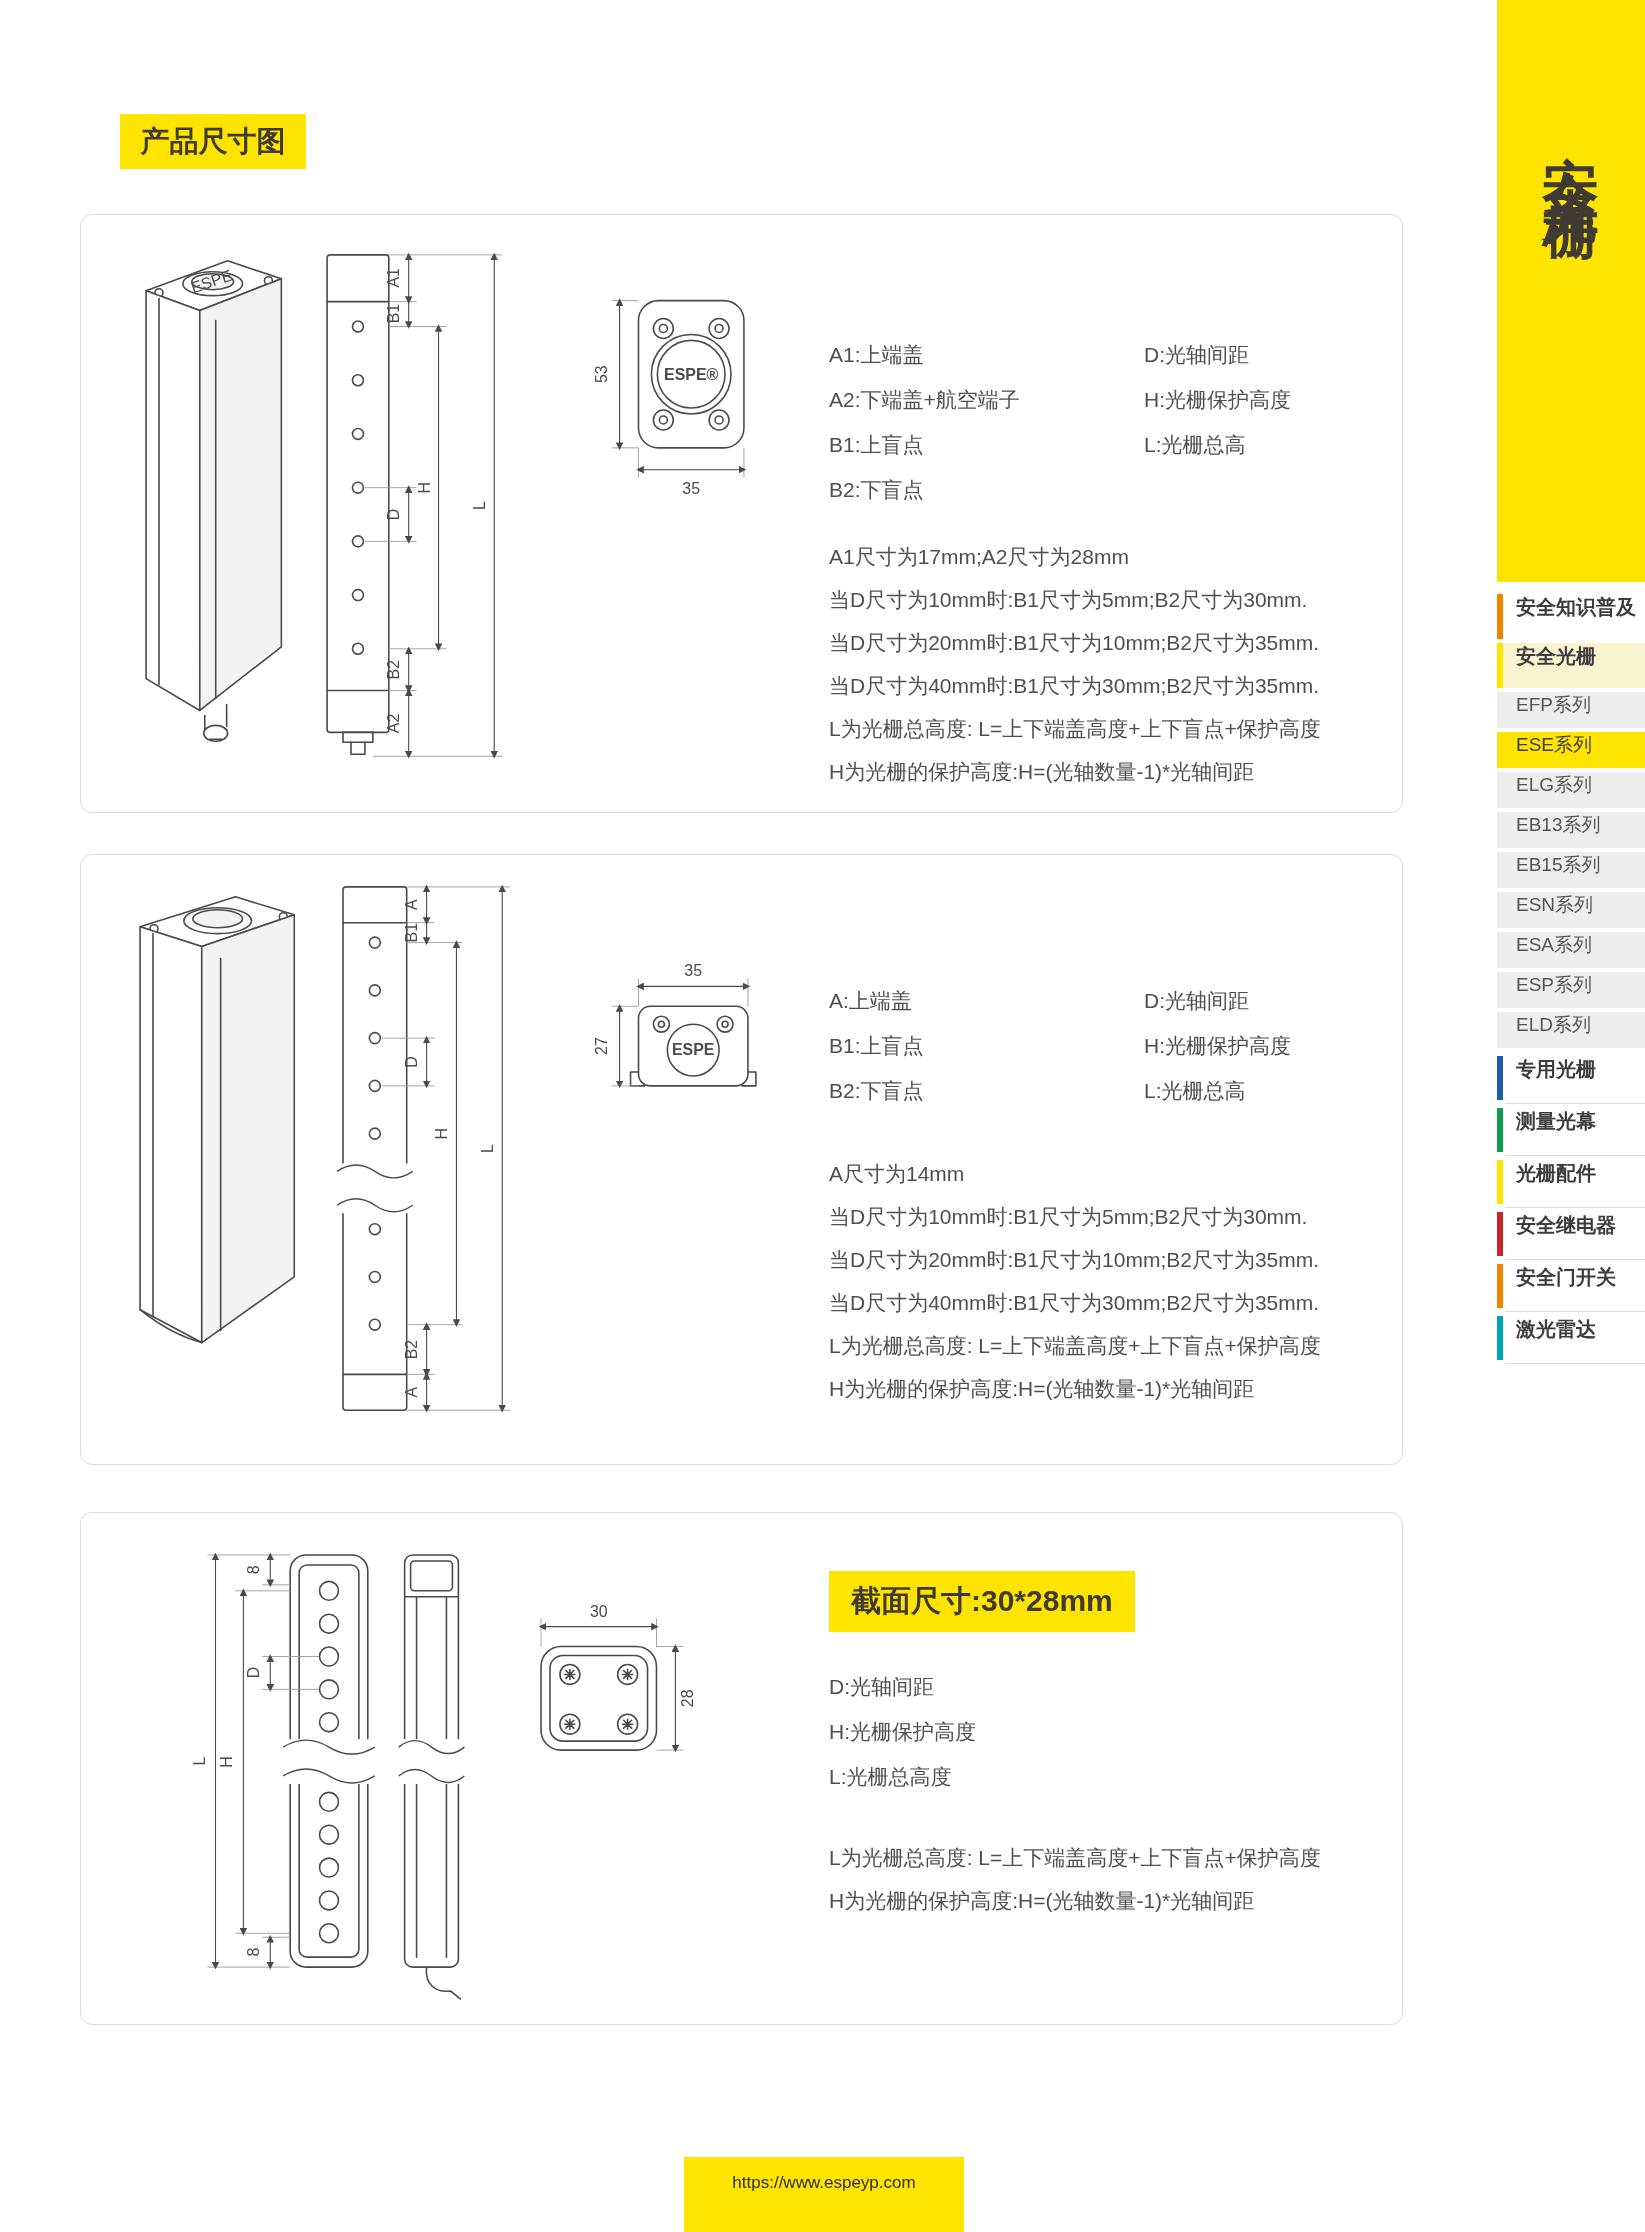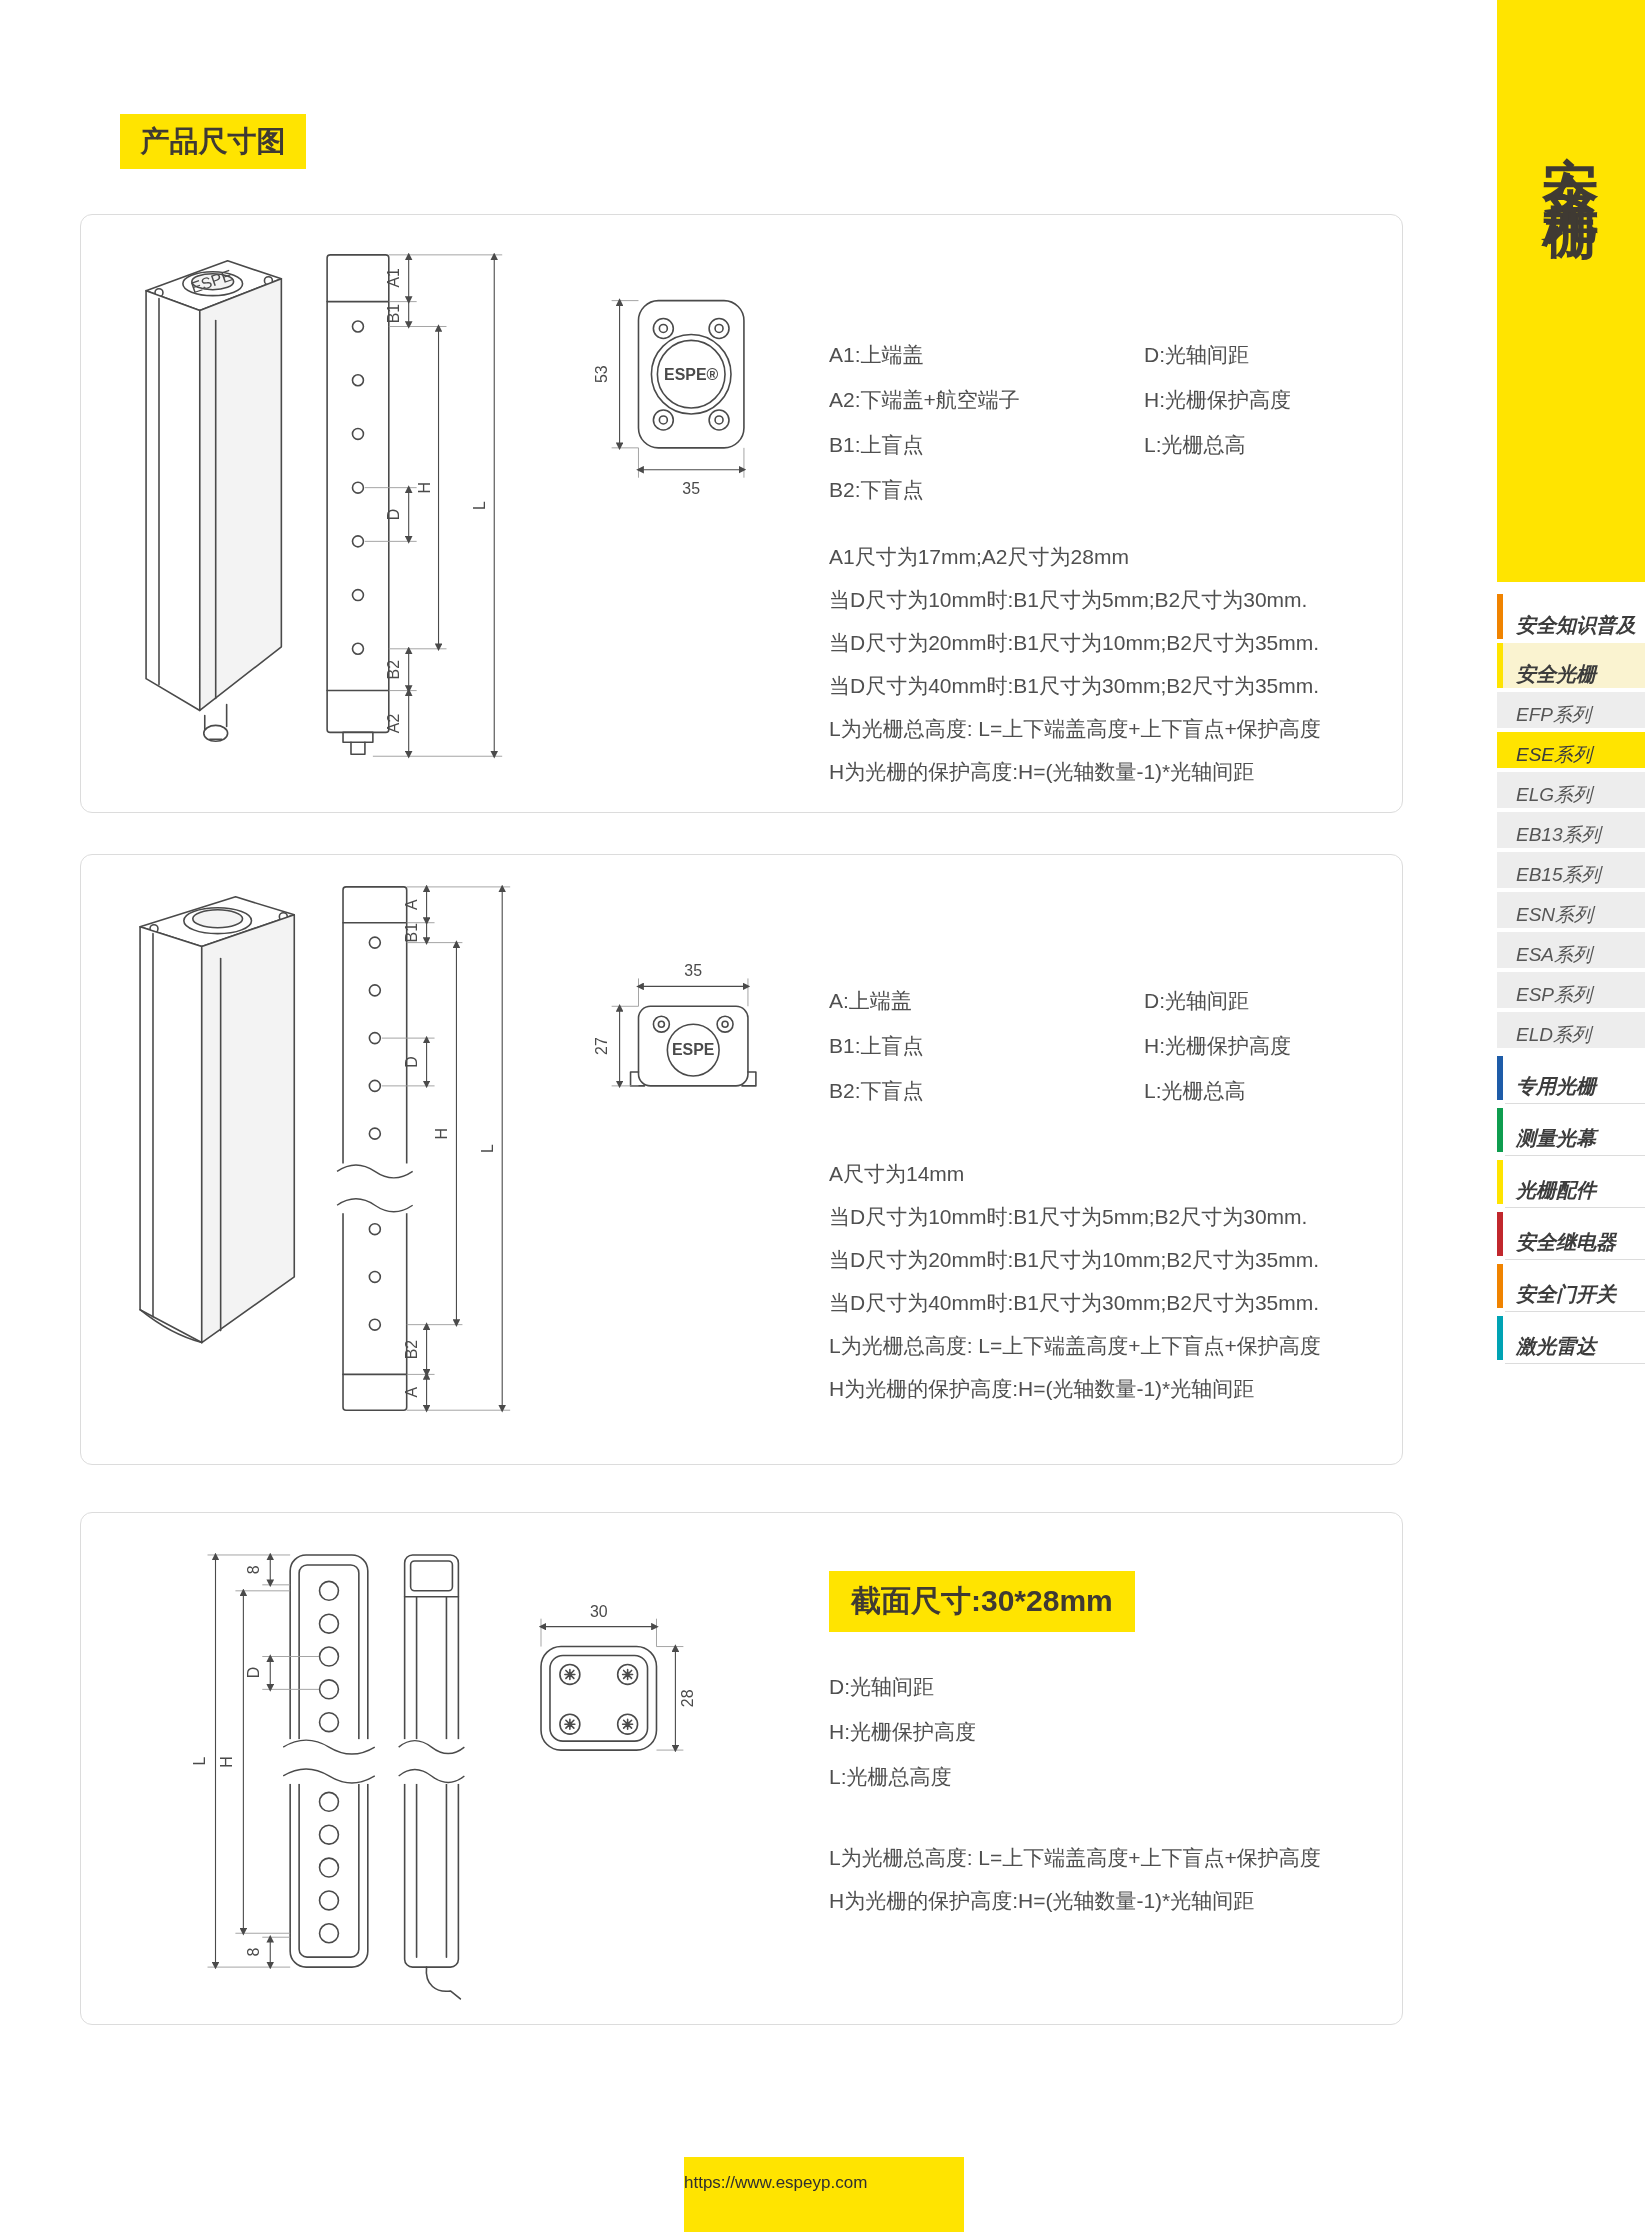--- a/index.html
+++ b/index.html
@@ -7,21 +7,21 @@
         font-family:"Liberation Sans","DejaVu Sans",sans-serif;color:#3f3f3f;}
   
   .badge{position:absolute;left:120px;top:114px;width:186px;height:55px;background:#ffe400;
          display:flex;align-items:center;justify-content:center;font-size:29px;font-weight:bold;color:#3f3a33;}
   
   .banner{position:absolute;left:1497px;top:0;width:148px;height:582px;background:#ffe400;}
   .banner .vt{position:absolute;left:50%;transform:translateX(-50%);top:111px;
               writing-mode:vertical-rl;font-size:56px;font-weight:bold;letter-spacing:16px;color:#3f3a33;}
   
   .nav{position:absolute;left:1497px;top:594px;width:148px;}
-  .ni{position:relative;box-sizing:border-box;display:flex;align-items:flex-end;padding-left:19px;font-style:italic;}
+  .ni{position:relative;box-sizing:border-box;display:flex;align-items:flex-start;padding-left:19px;}
   .cat{height:45px;margin-bottom:4px;background:#fff;font-weight:bold;font-size:20px;color:#3c3c3c;}
   .cat-active{background:#faf3d0;}
   .bar{position:absolute;left:0;top:0;bottom:0;width:6px;}
   .b-orange{background:#f08300}.b-yellow{background:#ffe400}.b-blue{background:#1e5ca8}
   .b-green{background:#0f9d4f}.b-red{background:#c1272d}.b-teal{background:#00a3b4}
   .series{height:36px;margin-bottom:4px;background:#ededed;font-size:19px;color:#555;}
   .series-active{background:#ffe400;color:#3c3c3c;}
   .cat2{height:44px;margin-bottom:3px;background:#fff;font-weight:bold;font-size:20px;color:#3c3c3c;}
   .sep{height:1px;background:#dcdcdc;margin:0 0 4px 8px;}
   
@@ -37,21 +37,21 @@
   .ln{stroke:#4a4a4a;fill:none;stroke-width:1.6;stroke-linejoin:round;stroke-linecap:round;}
   .fw{fill:#fff;}
   .fg{fill:#f3f3f3;}
   .dml{stroke:#4a4a4a;stroke-width:1.1;}
   .et{stroke:#9a9a9a;stroke-width:0.9;}
   .dt{fill:#4a4a4a;font-size:16px;}
   .wv{fill:#fff;stroke:none;}
   .wl{stroke:#4a4a4a;fill:none;stroke-width:1.4;}
   
   .footer{position:absolute;left:684px;top:2157px;width:280px;height:76px;background:#ffe400;
-          display:flex;align-items:flex-start;padding-top:16px;box-sizing:border-box;
+          display:flex;align-items:flex-start;justify-content:center;padding-top:16px;box-sizing:border-box;
           font-size:17px;color:#2f2f2f;}
   .pageno{position:absolute;left:1644px;top:2167px;font-size:23px;color:#7f1d1d;}
 </style>
 </head>
 <body>
 
 <div id="page">
 
   <div class="badge">产品尺寸图</div>
 

